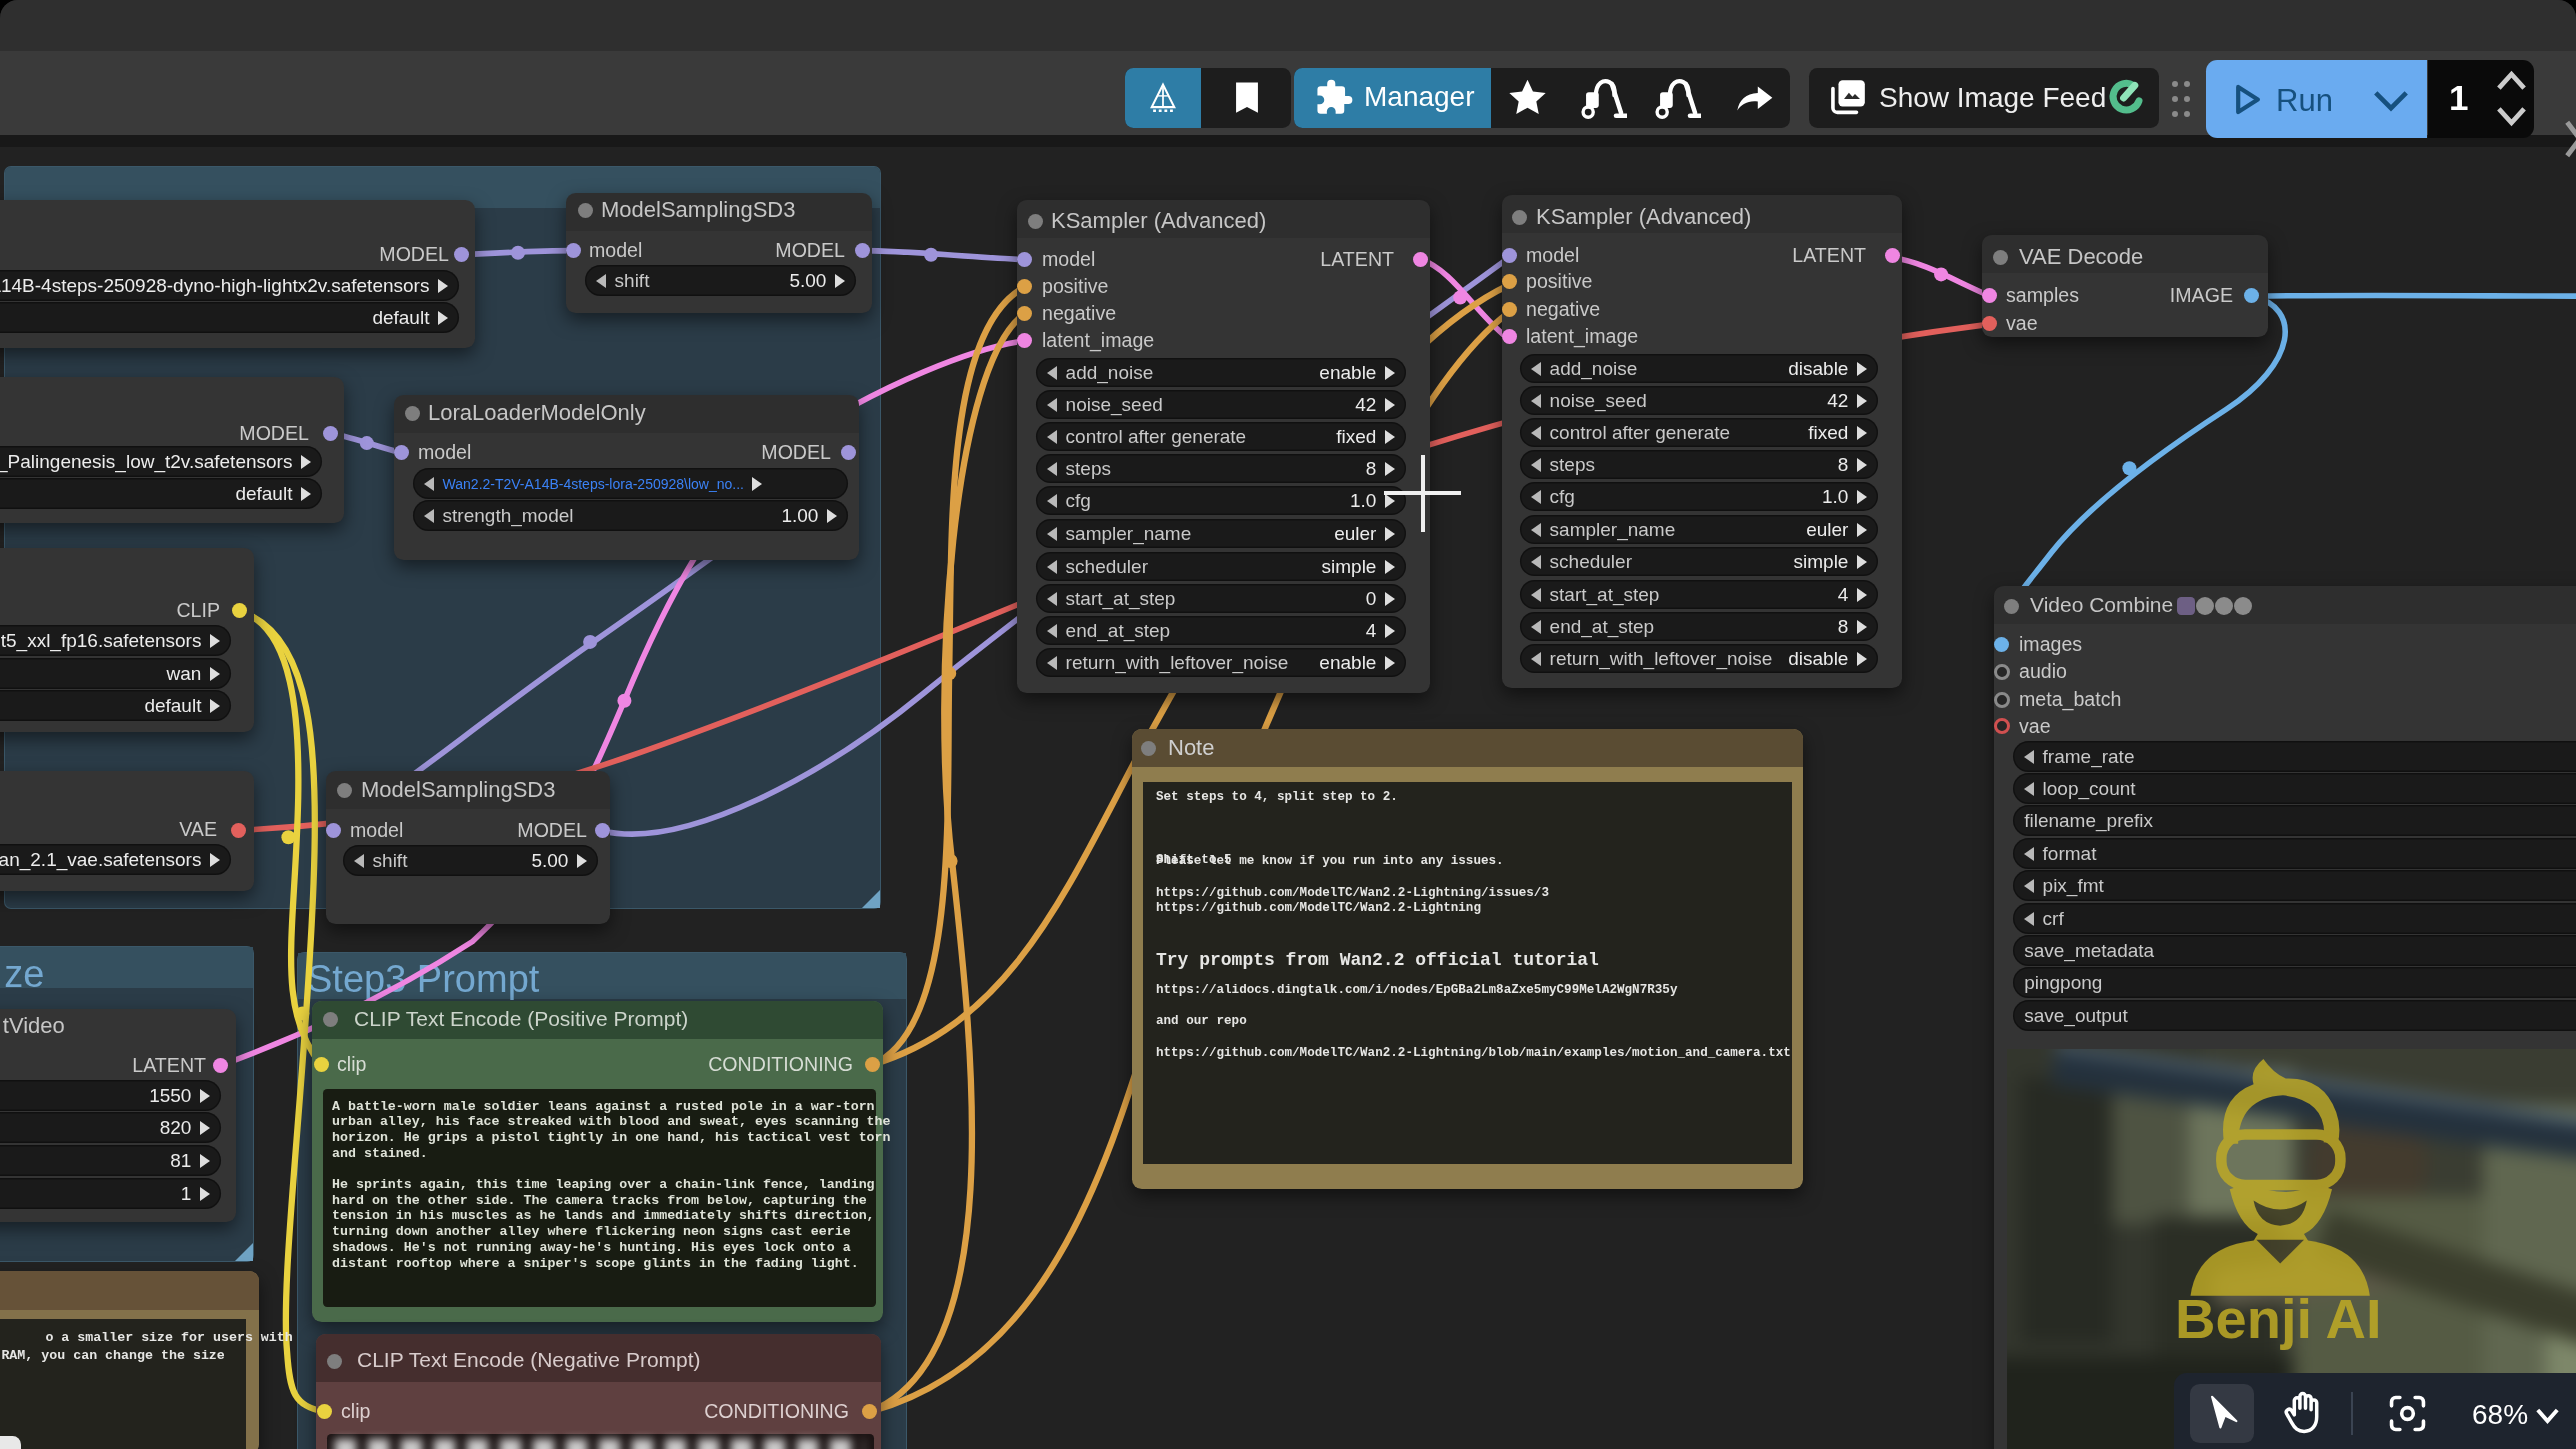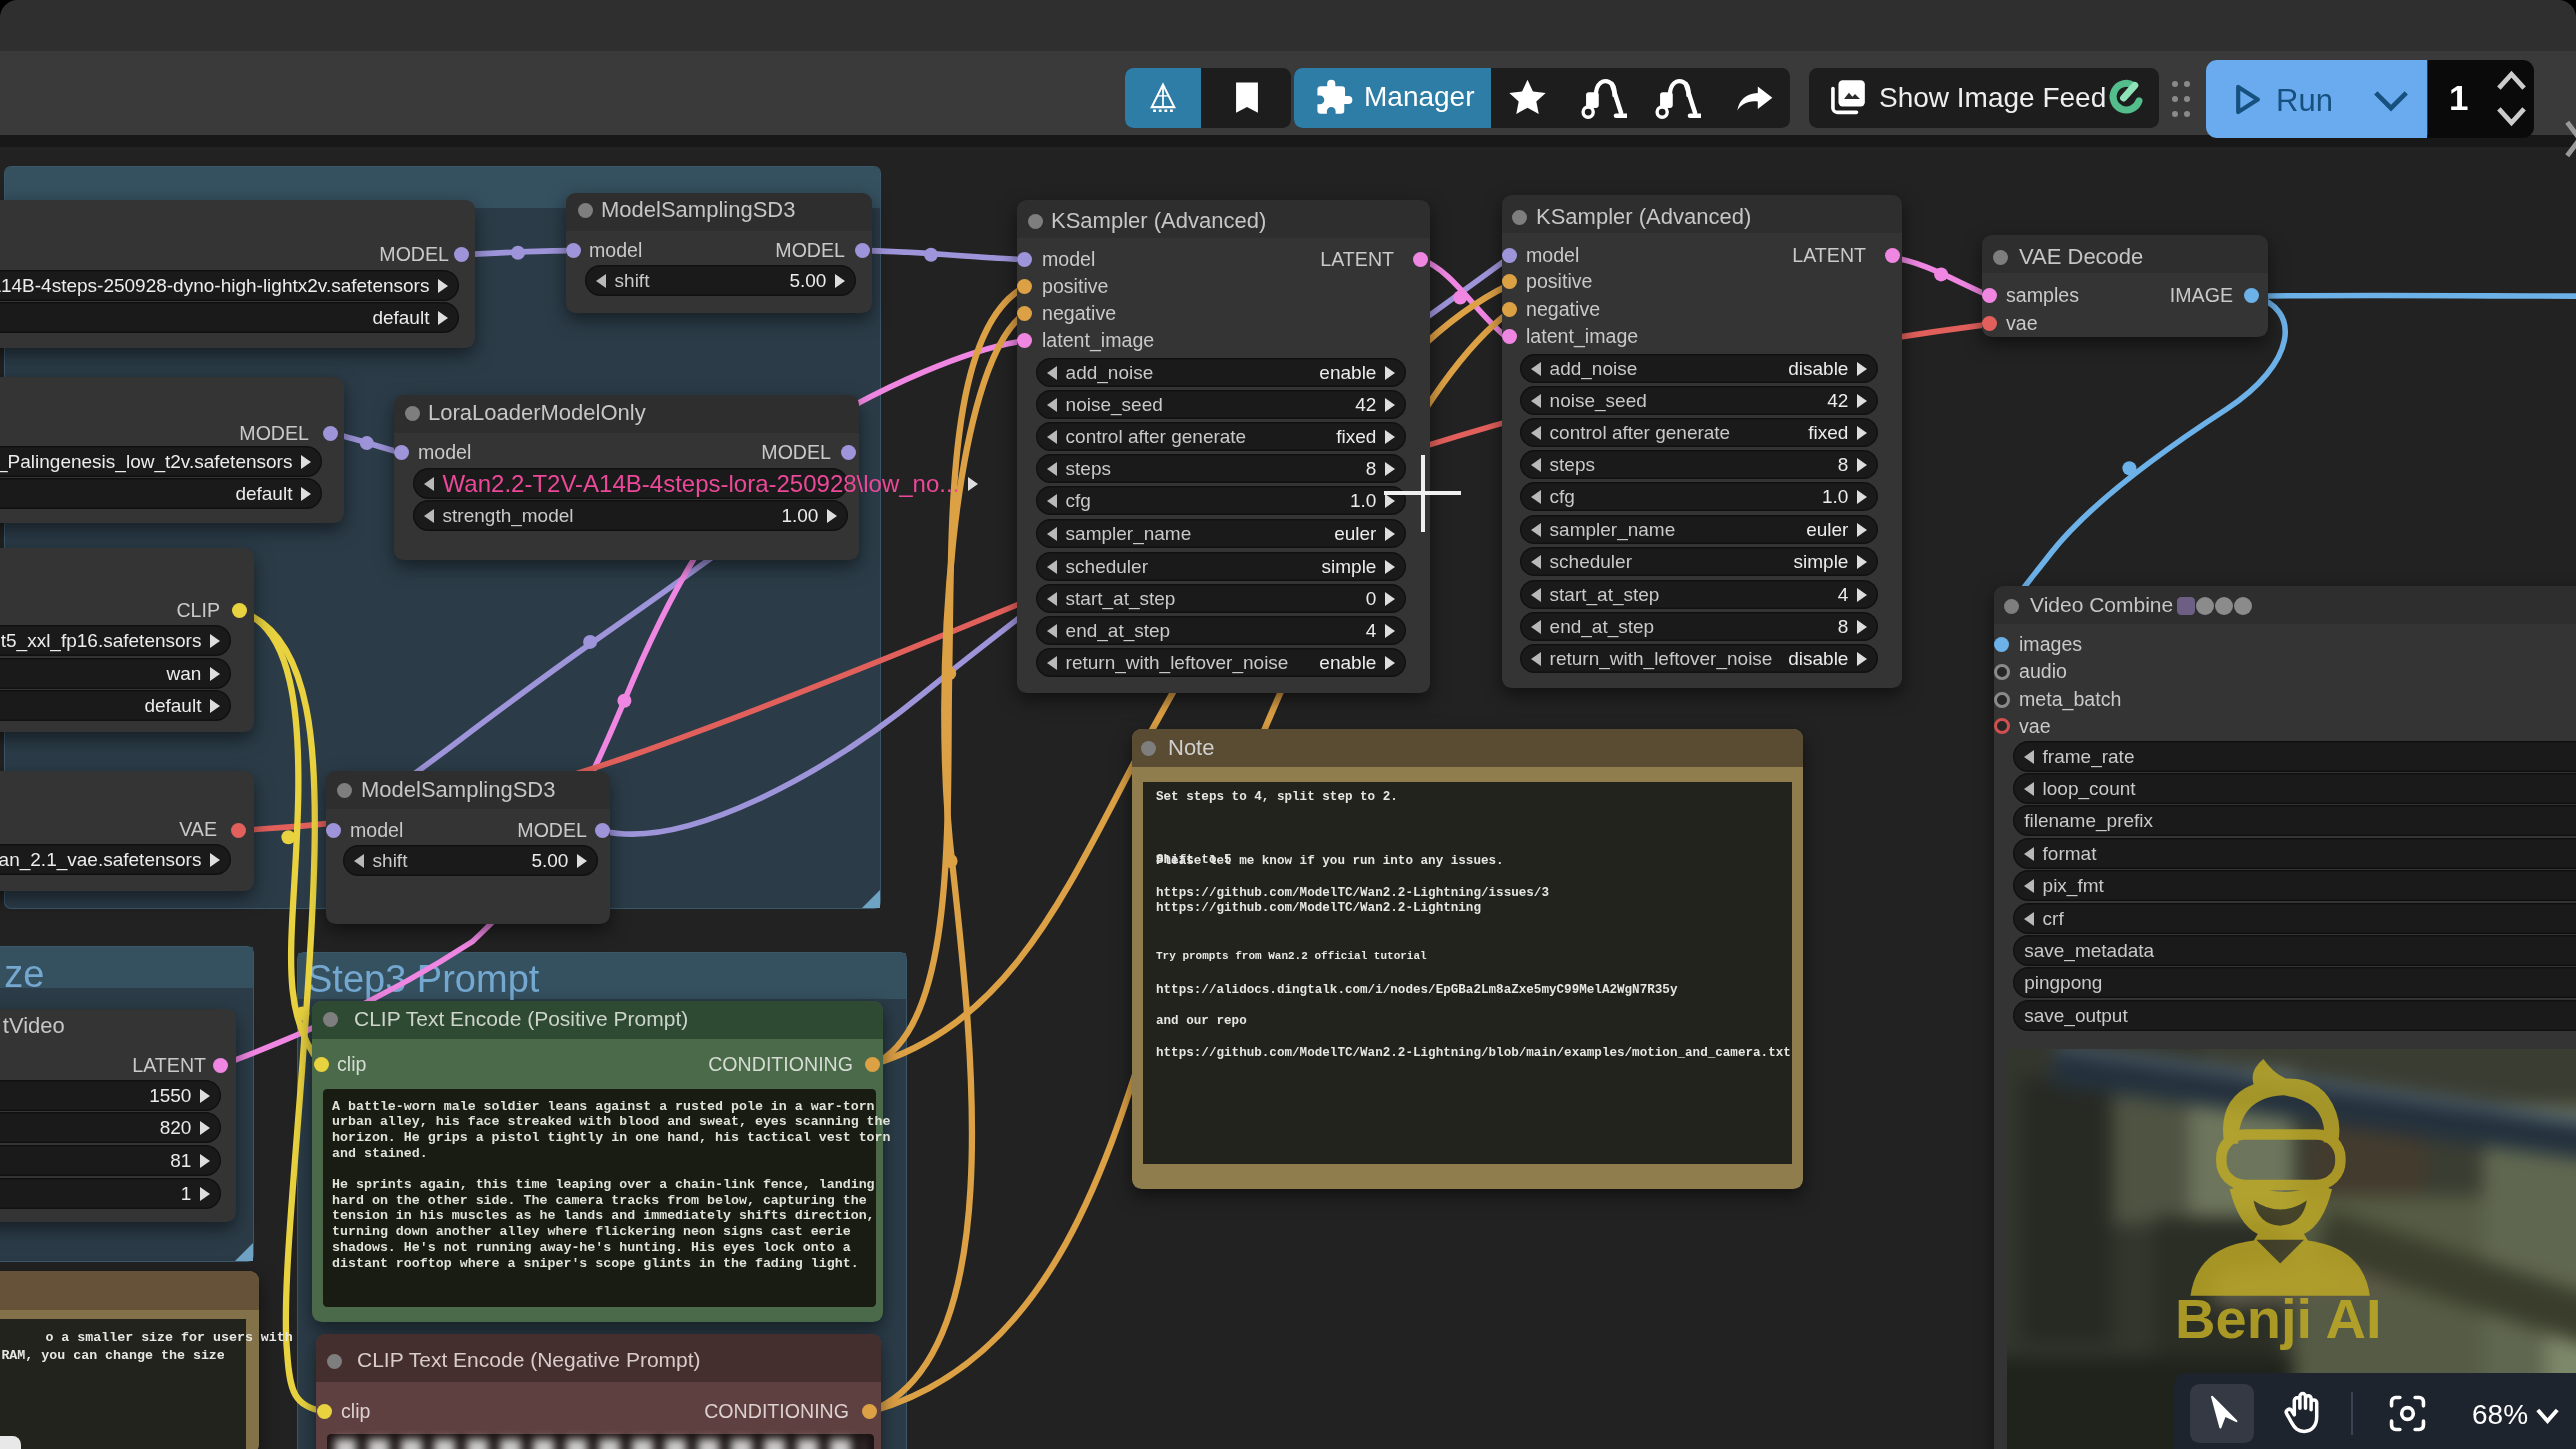--- a/index.html
+++ b/index.html
@@ -157,21 +157,21 @@
 <div class="nshade"></div>
 </div>
 <div class="tdot abs" style="left:405px;top:406px;"></div>
 <div class="ttl" style="left:428px;top:400px;color:#c6c6c6;font-size:22px;">LoraLoaderModelOnly</div>
 <div class="dot" style="left:394px;top:445px;background:#9e94da;"></div>
 <div class="plab" style="left:418px;top:441px;color:#c9c9c9;font-size:19.6px;">model</div>
 <div class="plab" style="right:1745px;top:441px;color:#c9c9c9;font-size:19.6px;">MODEL</div>
 <div class="dot" style="left:841px;top:445px;background:#9e94da;"></div>
 <div class="pill" style="left:413px;top:468px;width:435px;height:31px;border-radius:15.4px;">
       <span class="aL"></span>
-      <span class="pl" style="font-size:24px;color:#ec4899;">Wan2.2-T2V-A14B-4steps-lora-250928\low_no...</span>
+      <span class="pl" style="font-size:14px;color:#3b82f6;">Wan2.2-T2V-A14B-4steps-lora-250928\low_no...</span>
       <span class="aR"></span>
     </div>
 <div class="pill" style="left:413px;top:500px;width:435px;height:31px;border-radius:15.4px;">
       <span class="aL"></span>
       <span class="pl" style="font-size:19px;color:#c9c9c9;">strength_model</span>
       <span class="pv" style="font-size:19px;color:#ececec;">1.00</span>
       <span class="aR"></span>
     </div>
 <div class="node" style="left:326px;top:771px;width:284px;height:153px;background:#343434;">
 <div class="nshade"></div>
@@ -353,21 +353,21 @@
 <div class="abs" style="left:0;top:0;right:0;height:38px;background:#5a4c33;border-radius:9.8px 9.8px 0 0;"></div>
 <div class="abs" style="left:11.2px;top:53px;width:649px;height:382px;background:#23231d;"></div>
 </div>
 <div class="tdot abs" style="left:1141px;top:741px;"></div>
 <div class="ttl" style="left:1168px;top:735px;color:#cfcfcf;font-size:22px;">Note</div>
 <div class="mono" style="left:1156px;top:790px;font-size:12.6px;color:#e6e6e4;font-weight:bold;">Set steps to 4, split step to 2.</div>
 <div class="mono" style="left:1156px;top:822px;font-size:12.6px;color:#e6e6e4;font-weight:bold;margin-top:31px;">Shift to 5</div>
 <div class="mono" style="left:1156px;top:854px;font-size:12.6px;color:#e6e6e4;font-weight:bold;">Please let me know if you run into any issues.</div>
 <div class="mono" style="left:1156px;top:886px;font-size:12.6px;color:#e6e6e4;font-weight:bold;">https://github.com/ModelTC/Wan2.2-Lightning/issues/3</div>
 <div class="mono" style="left:1156px;top:901px;font-size:12.6px;color:#e6e6e4;font-weight:bold;">https://github.com/ModelTC/Wan2.2-Lightning</div>
-<div class="mono" style="left:1156px;top:950px;font-size:11px;color:#e6e6e4;font-weight:bold;">Try prompts from Wan2.2 official tutorial</div>
+<div class="mono" style="left:1156px;top:950px;font-size:18px;color:#e6e6e4;font-weight:bold;">Try prompts from Wan2.2 official tutorial</div>
 <div class="mono" style="left:1156px;top:983px;font-size:12.6px;color:#e6e6e4;font-weight:bold;">https://alidocs.dingtalk.com/i/nodes/EpGBa2Lm8aZxe5myC99MelA2WgN7R35y</div>
 <div class="mono" style="left:1156px;top:1014px;font-size:12.6px;color:#e6e6e4;font-weight:bold;">and our repo</div>
 <div class="mono" style="left:1156px;top:1046px;font-size:12.6px;color:#e6e6e4;font-weight:bold;">https://github.com/ModelTC/Wan2.2-Lightning/blob/main/examples/motion_and_camera.txt</div>
 <div class="node" style="left:-56px;top:1271px;width:315px;height:183px;background:#83714a;">
 <div class="abs" style="left:0;top:0;right:0;height:39px;background:#665238;border-radius:9.8px 9.8px 0 0;"></div>
 <div class="abs" style="left:14px;top:48px;width:288px;height:140px;background:#23231d;"></div>
 </div>
 <div class="mono" style="left:1.4px;top:1330px;font-size:13.3px;color:#e6e6e4;font-weight:bold;padding-left:44px;">o a smaller size for users with</div>
 <div class="mono" style="left:1.4px;top:1348px;font-size:13.3px;color:#e6e6e4;font-weight:bold;">RAM, you can change the size</div>
 <div class="node" style="left:312px;top:1001px;width:571px;height:321px;background:#4a6a4a;">

